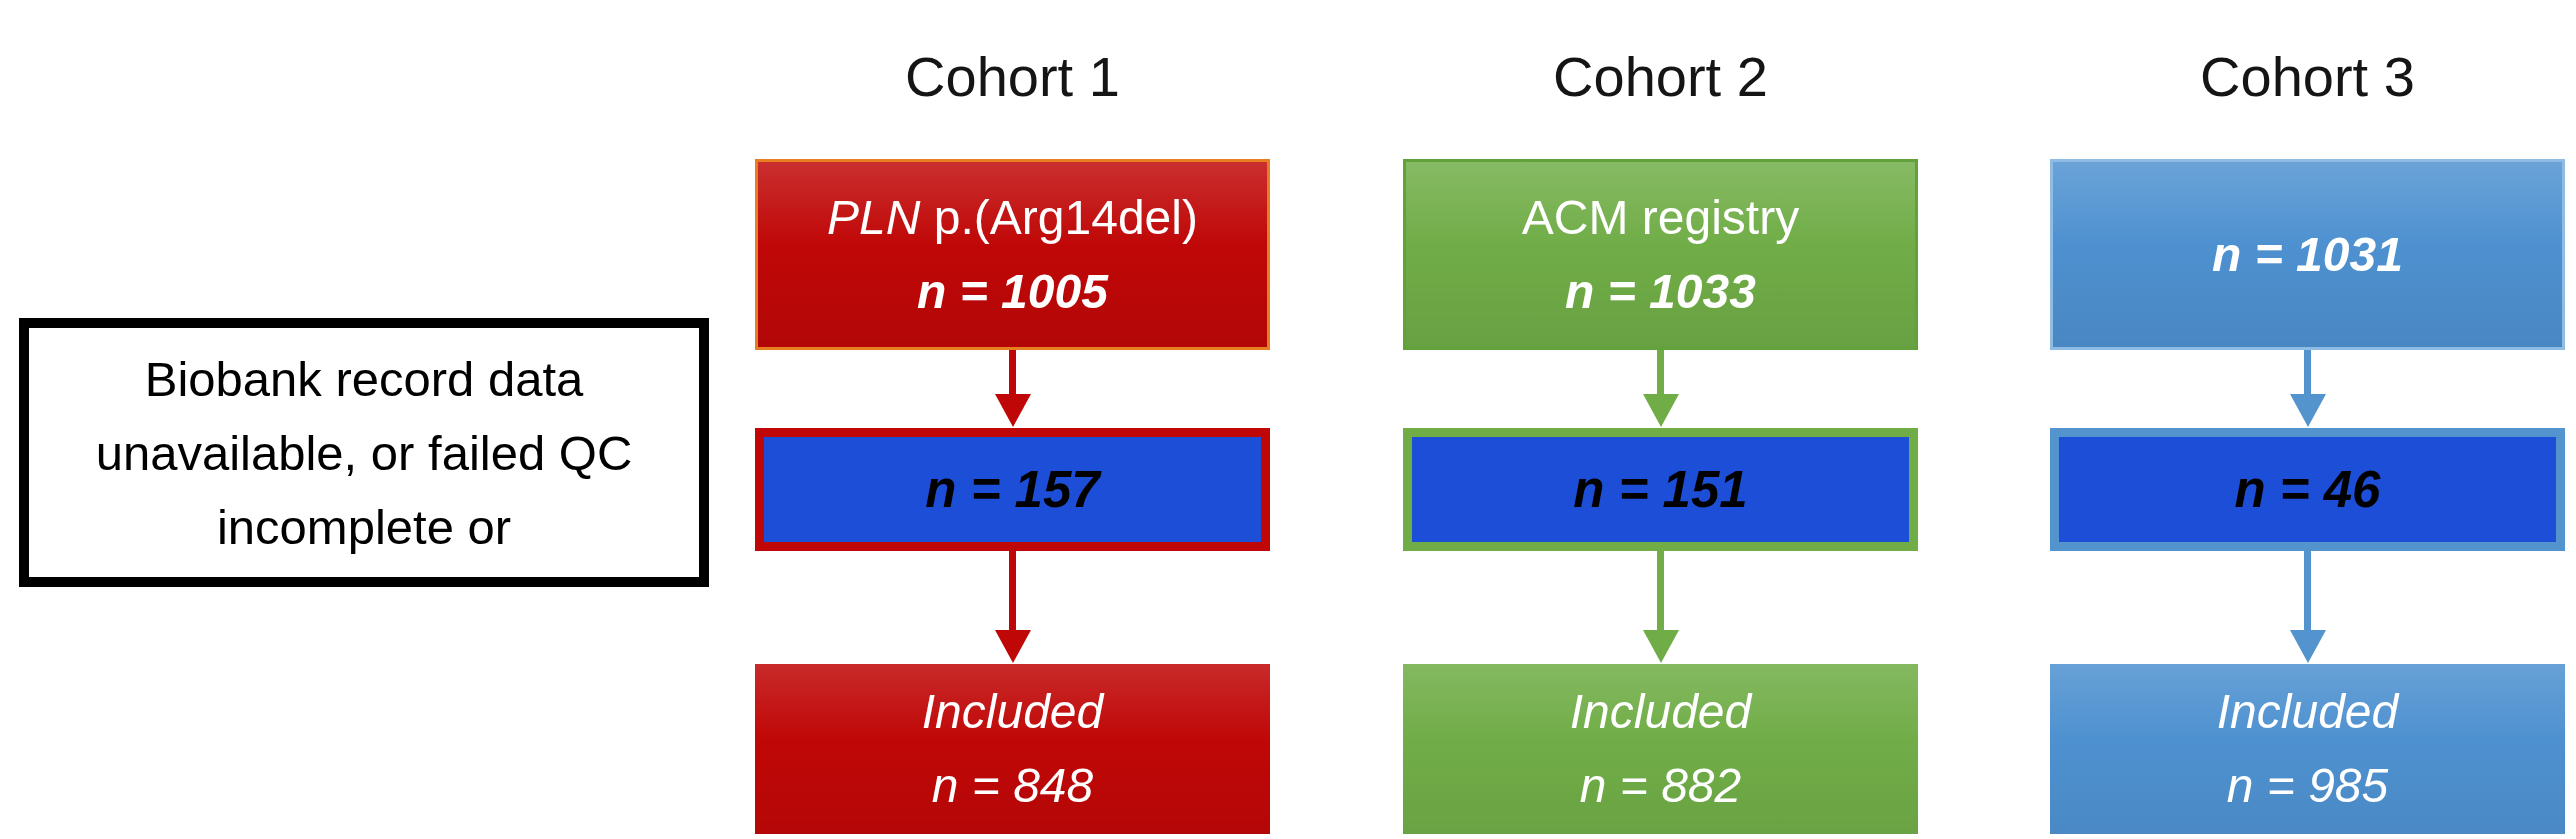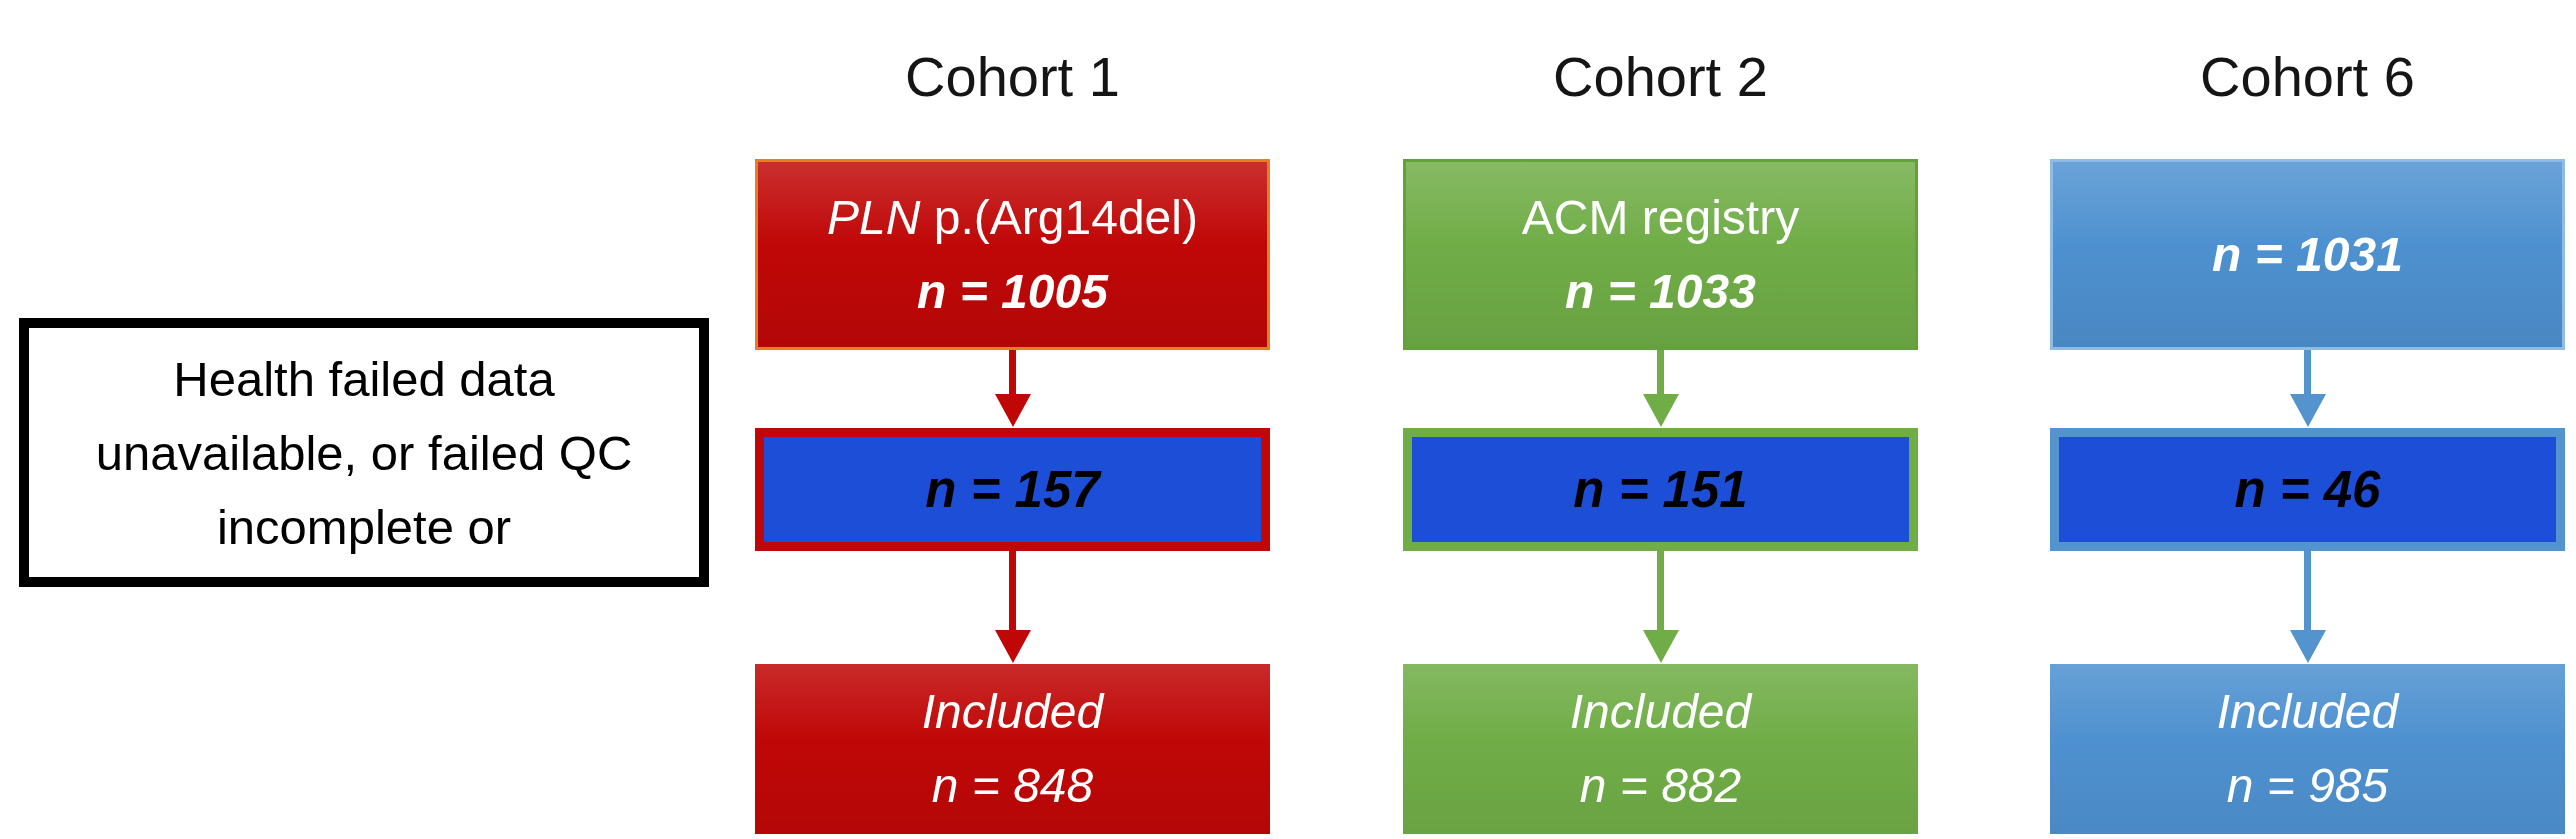--- a/index.html
+++ b/index.html
@@ -76,21 +76,21 @@
     display:flex; flex-direction:column; align-items:center; justify-content:center;
     text-align:center; color:#000000; font-size:49px; line-height:74px;
   }
 </style>
 </head>
 <body>
 
 <div class="canvas">
 
   <div class="exclusion-box">
-    <div>Health failed data</div>
+    <div>Biobank record data</div>
     <div>unavailable, or failed QC</div>
     <div>incomplete or</div>
   </div>
 
   <div class="col col-1" style="--fill: #C00707; --top-border: #E87E22; --accent: #C00707;">
     <div class="cohort-title">Cohort 1</div>
     <div class="box source-box">
       <div class="source-name"><span class="it">PLN</span><span> p.(Arg14del)</span></div>
       <div class="n-strong">n = 1005</div>
     </div>
@@ -128,21 +128,21 @@
       <div class="stem"></div>
       <div class="head"></div>
     </div>
     <div class="box included-box">
       <div>Included</div>
       <div>n = 882</div>
     </div>
   </div>
 
   <div class="col col-3" style="--fill: #4E91D0; --top-border: #8FBCE4; --accent: #5494CE;">
-    <div class="cohort-title">Cohort 6</div>
+    <div class="cohort-title">Cohort 3</div>
     <div class="box source-box">
       <div class="n-strong">n = 1031</div>
     </div>
     <div class="arrow arrow-1">
       <div class="stem"></div>
       <div class="head"></div>
     </div>
     <div class="box excluded-box">
       <div>n = 46</div>
     </div>

